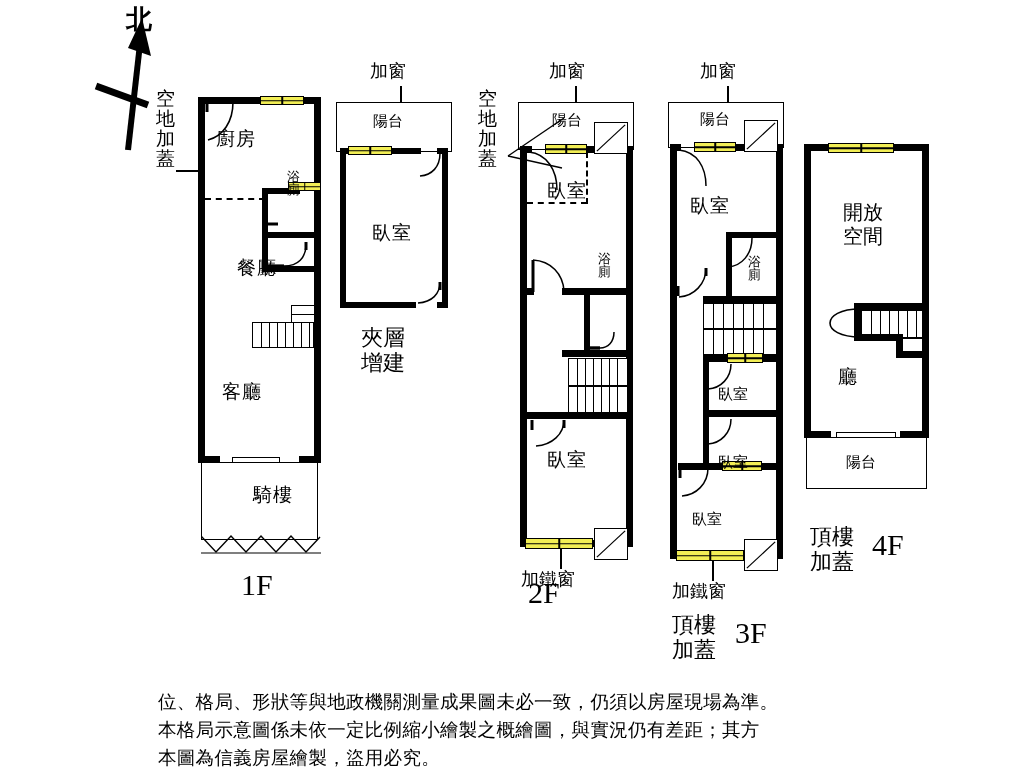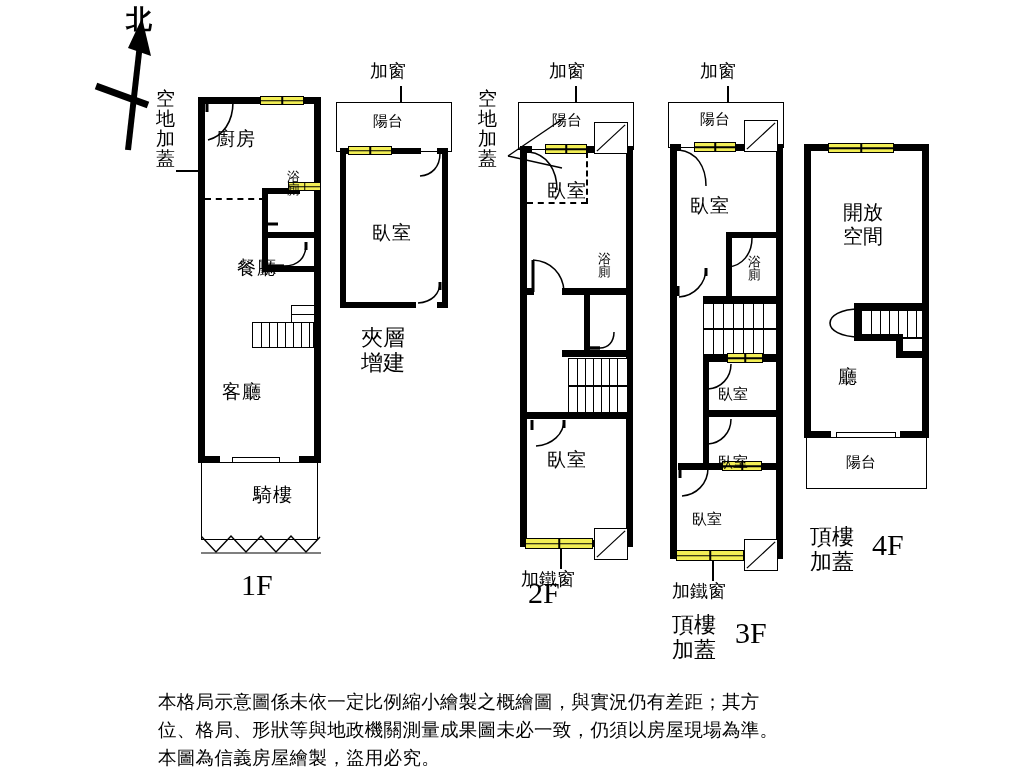--- a/index.html
+++ b/index.html
@@ -468,18 +468,18 @@
     <div class="lbl room-sm" style="left:846px;top:455px;">陽台</div>
 
     <div class="lbl" style="left:810px;top:524px;font-size:22px;line-height:1.14;
                 font-family:'DejaVu Sans','Liberation Sans',sans-serif;">頂樓
 加蓋</div>
     <div class="lbl floorid" style="left:872px;top:530px;">4F</div>
   </div>
 
 
   <div class="disc">
+    <div>位、格局、形狀等與地政機關測量成果圖未必一致，仍須以房屋現場為準。</div>
     <div>本格局示意圖係未依一定比例縮小繪製之概繪圖，與實況仍有差距；其方</div>
-    <div>位、格局、形狀等與地政機關測量成果圖未必一致，仍須以房屋現場為準。</div>
     <div>本圖為信義房屋繪製，盜用必究。</div>
   </div>
 
 </div>
 
 </body></html>

